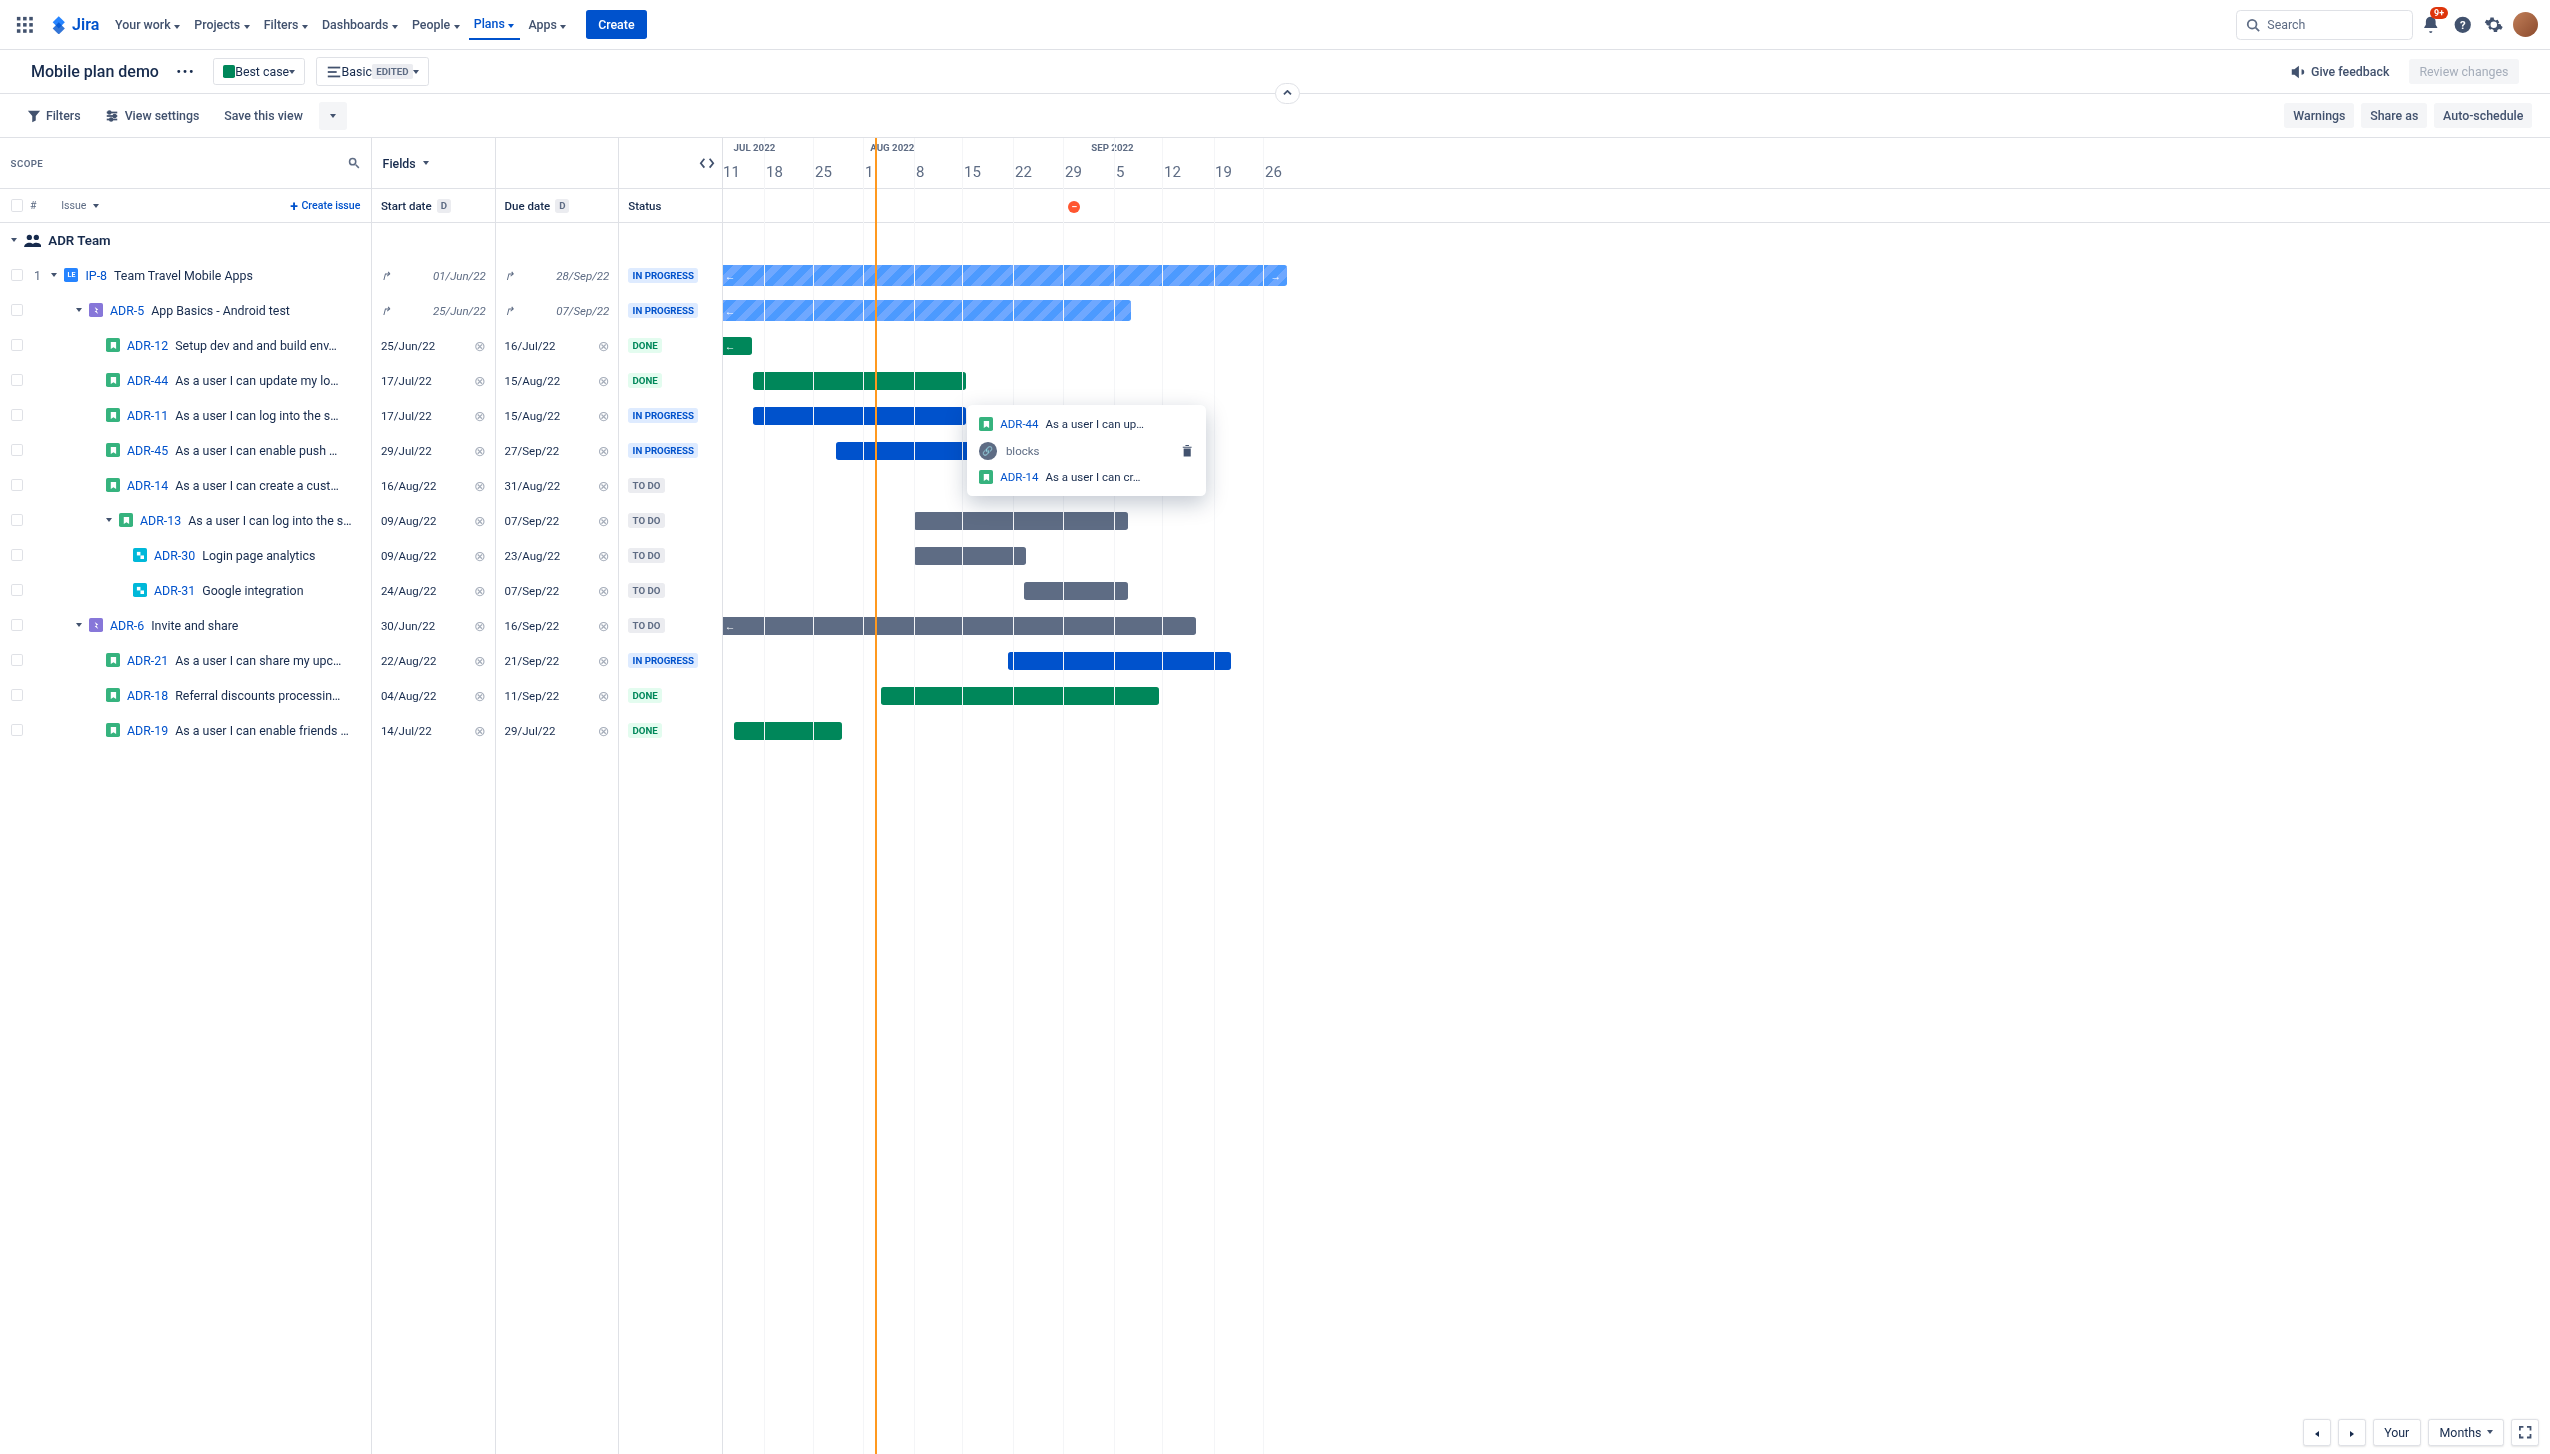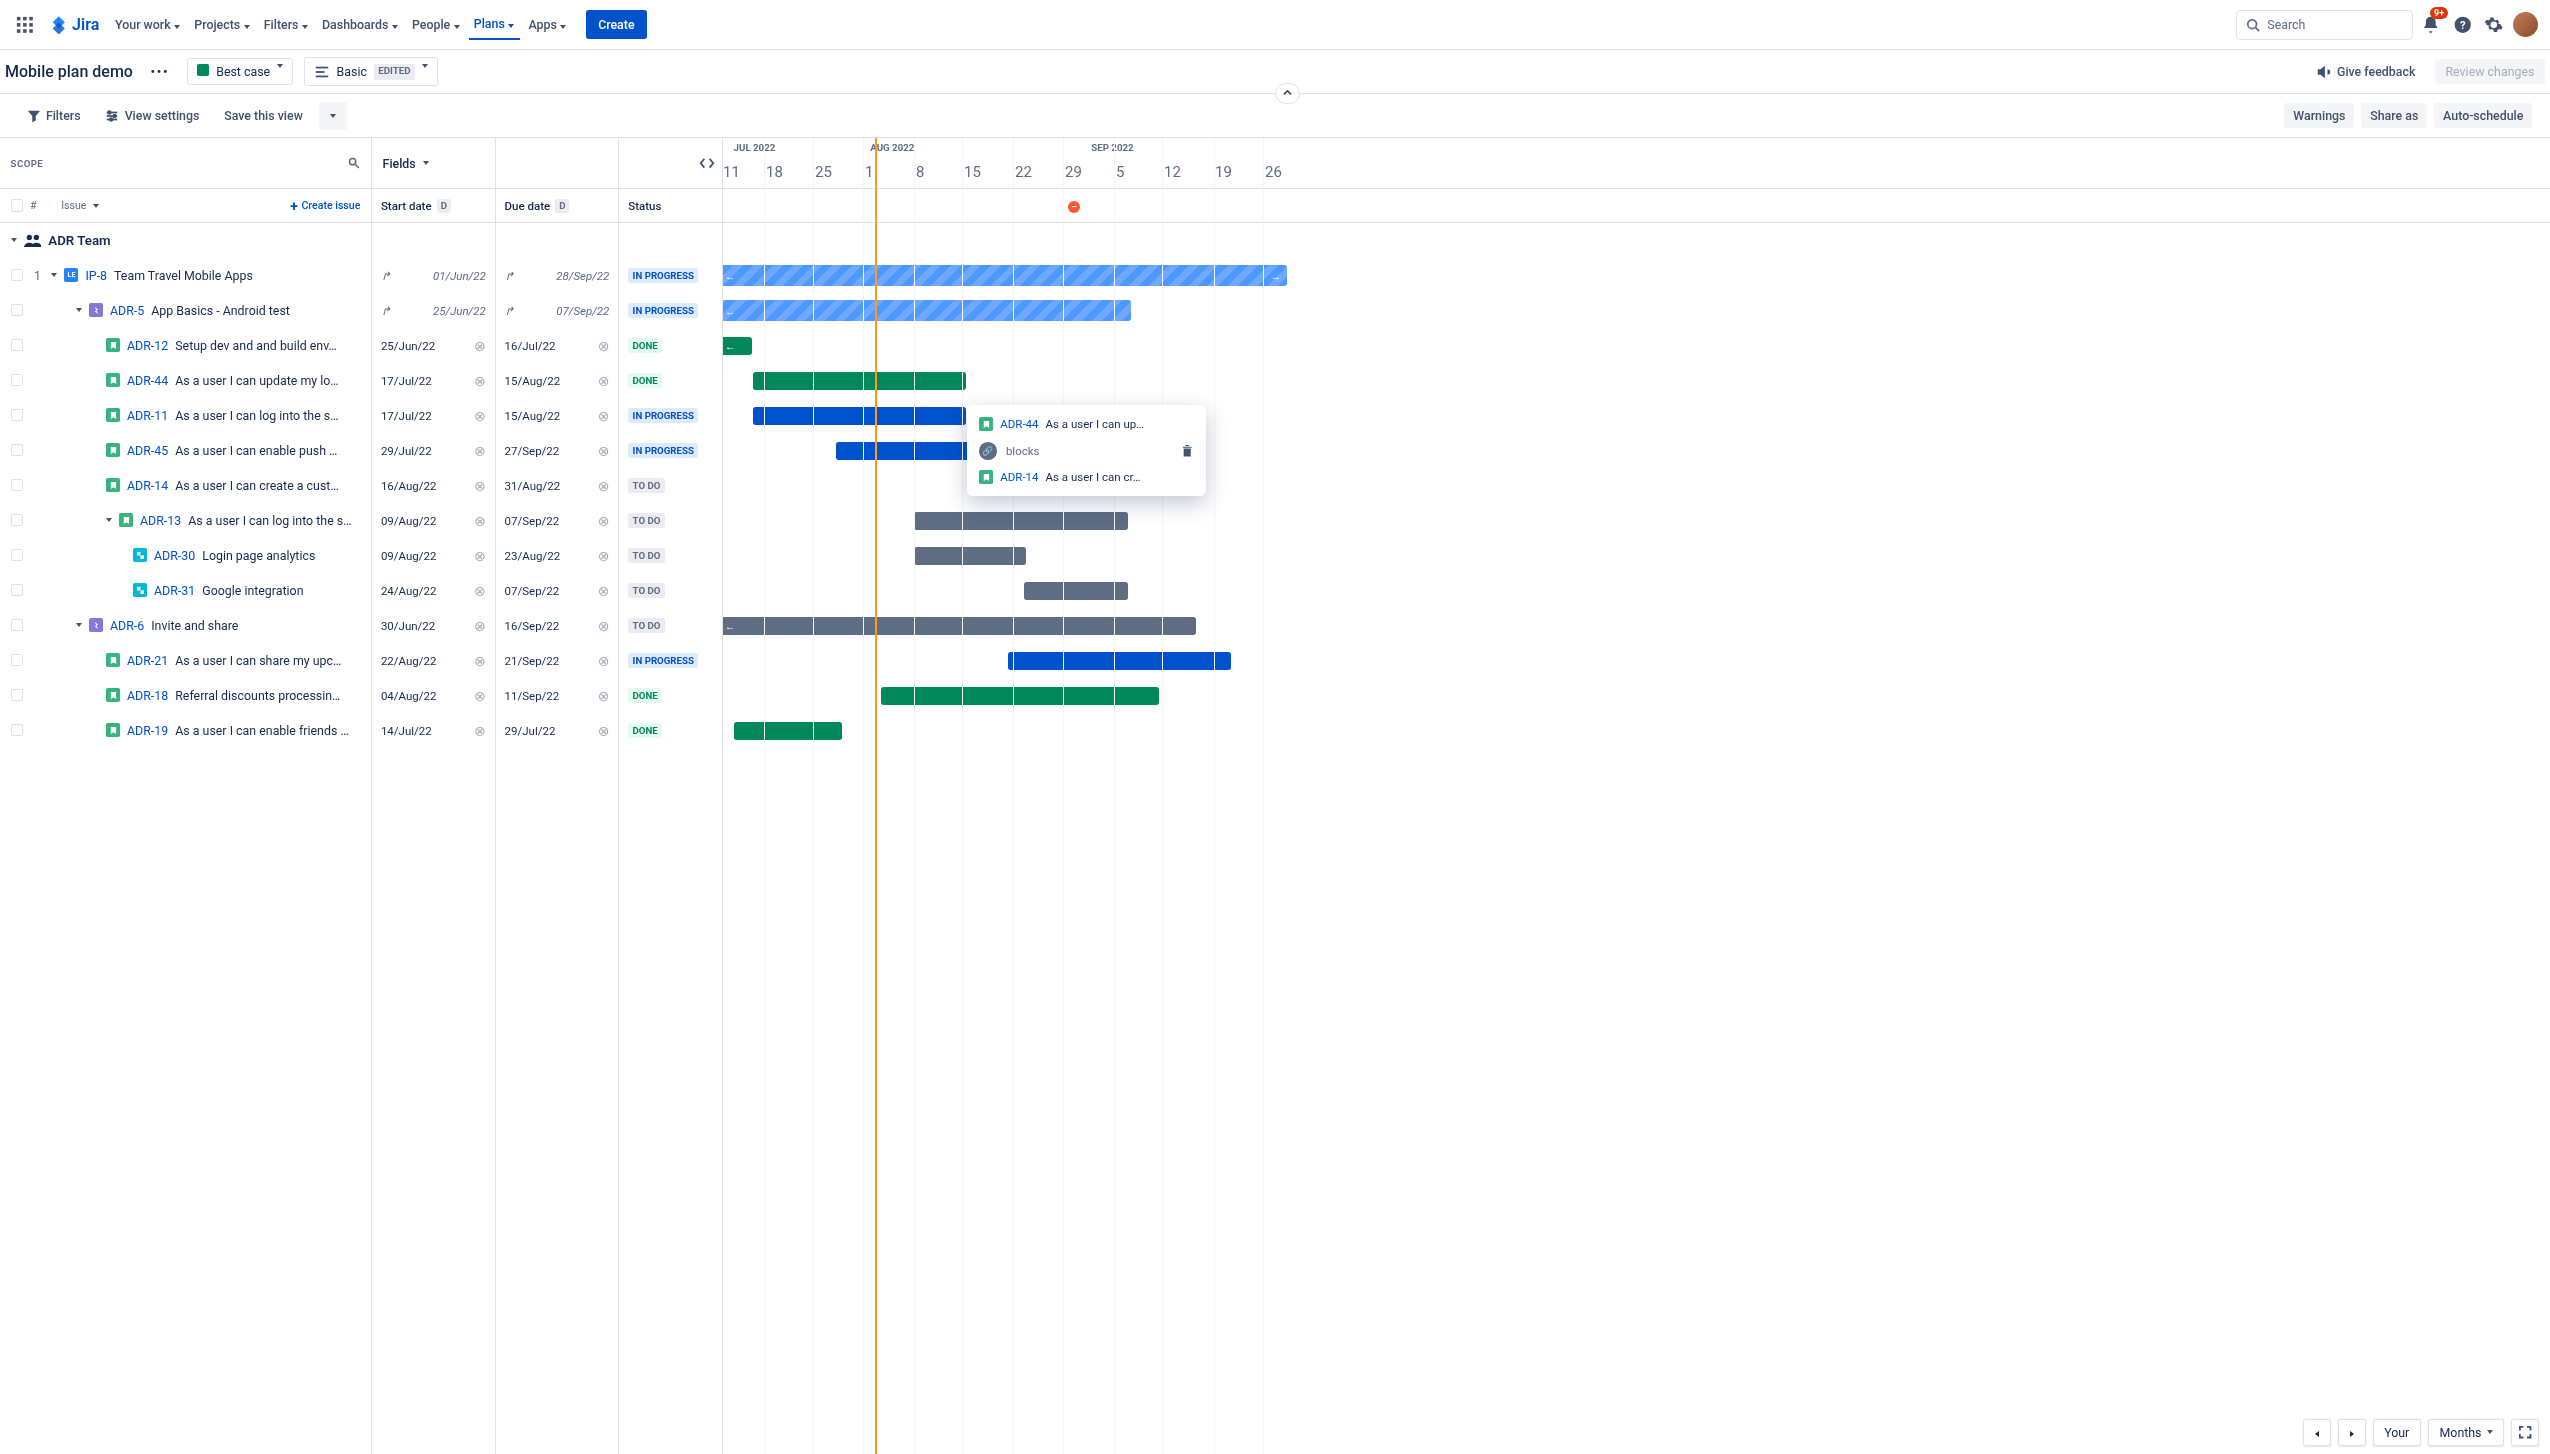--- a/index.html
+++ b/index.html
@@ -12,24 +12,24 @@
 .nav-item { padding: 7px 5.3px; cursor: pointer; display: flex; align-items: center; gap: 3.5px; border-radius: 2.7px; font-weight: 500; color: #42526E; text-align: right; }
 .nav-item.active { color: #0052CC; border-bottom: 2.7px solid #0052CC; border-radius: 0; }
 .create-btn { background: #0052CC; color: #fff; padding: 7px 12.4px; border-radius: 2.7px; font-weight: 500; cursor: pointer; margin-left: 10.6px; }
 .spacer { flex: 1; }
 .search-box { display: flex; align-items: center; background: #fff; border: 1.8px solid #dfe1e6; border-radius: 4.4px; padding: 3.5px 8.9px; width: 177px; height: 30px; gap: 7px; color: #5e6c84; }
 .icon-btn { width: 28px; height: 28px; display: flex; align-items: center; justify-content: center; cursor: pointer; border-radius: 50%; position: relative; }
 .badge { position: absolute; top: -3.5px; right: -3.5px; background: #DE350B; color: #fff; font-size: 8.9px; font-weight: 700; padding: 0.9px 4.4px; border-radius: 7px; }
 .avatar { width: 25px; height: 25px; border-radius: 50%; background: linear-gradient(135deg, #c17f59, #8b4a2d); }
 
 
-.planbar { display: flex; align-items: center; height: 44px; padding: 0 5px; gap: 10.6px; border-bottom: 0.9px solid #dfe1e6; position: relative; }
+.planbar { display: flex; align-items: center; height: 44px; padding: 0 31px; gap: 10.6px; border-bottom: 0.9px solid #dfe1e6; position: relative; }
 .plan-title { font-weight: 500; font-size: 16px; }
 .dots { cursor: pointer; padding: 3.5px 7px; letter-spacing: 1.8px; font-weight: 700; }
-.chip { display: flex; gap: 7px; border: 0.9px solid #dfe1e6; border-radius: 2.7px; padding: 5.3px 8.9px; cursor: pointer; }
+.chip { display: flex; align-items: center; border: 0.9px solid #dfe1e6; border-radius: 2.7px; padding: 5.3px 8.9px; cursor: pointer; }
 .sq-green { width: 12.4px; height: 12.4px; background: #00875A; border-radius: 1.8px; }
 .edited-tag { background: #ebecf0; color: #5e6c84; font-size: 9.7px; font-weight: 700; padding: 1.8px 4.4px; border-radius: 1.8px; }
 .link-btn { display: flex; align-items: center; gap: 5.3px; color: #42526E; font-weight: 500; cursor: pointer; padding: 5.3px 8.9px; }
 .disabled-btn { background: #f4f5f7; color: #a5adba; padding: 5.3px 10.6px; border-radius: 2.7px; cursor: default; }
 .collapse-handle { position: absolute; left: 50%; bottom: -10.6px; width: 25px; height: 21px; background: #fff; border: 0.9px solid #dfe1e6; border-radius: 12.4px; display: flex; align-items: center; justify-content: center; z-index: 5; cursor: pointer; }
 
 
 .toolbar { display: flex; align-items: center; height: 43px; padding: 0 17.7px; gap: 7px; }
 .tool-btn { display: flex; align-items: center; gap: 5.3px; padding: 5.3px 8.9px; border-radius: 2.7px; cursor: pointer; font-weight: 500; color: #42526E; }
 .tool-btn.boxed { background: #f4f5f7; }

